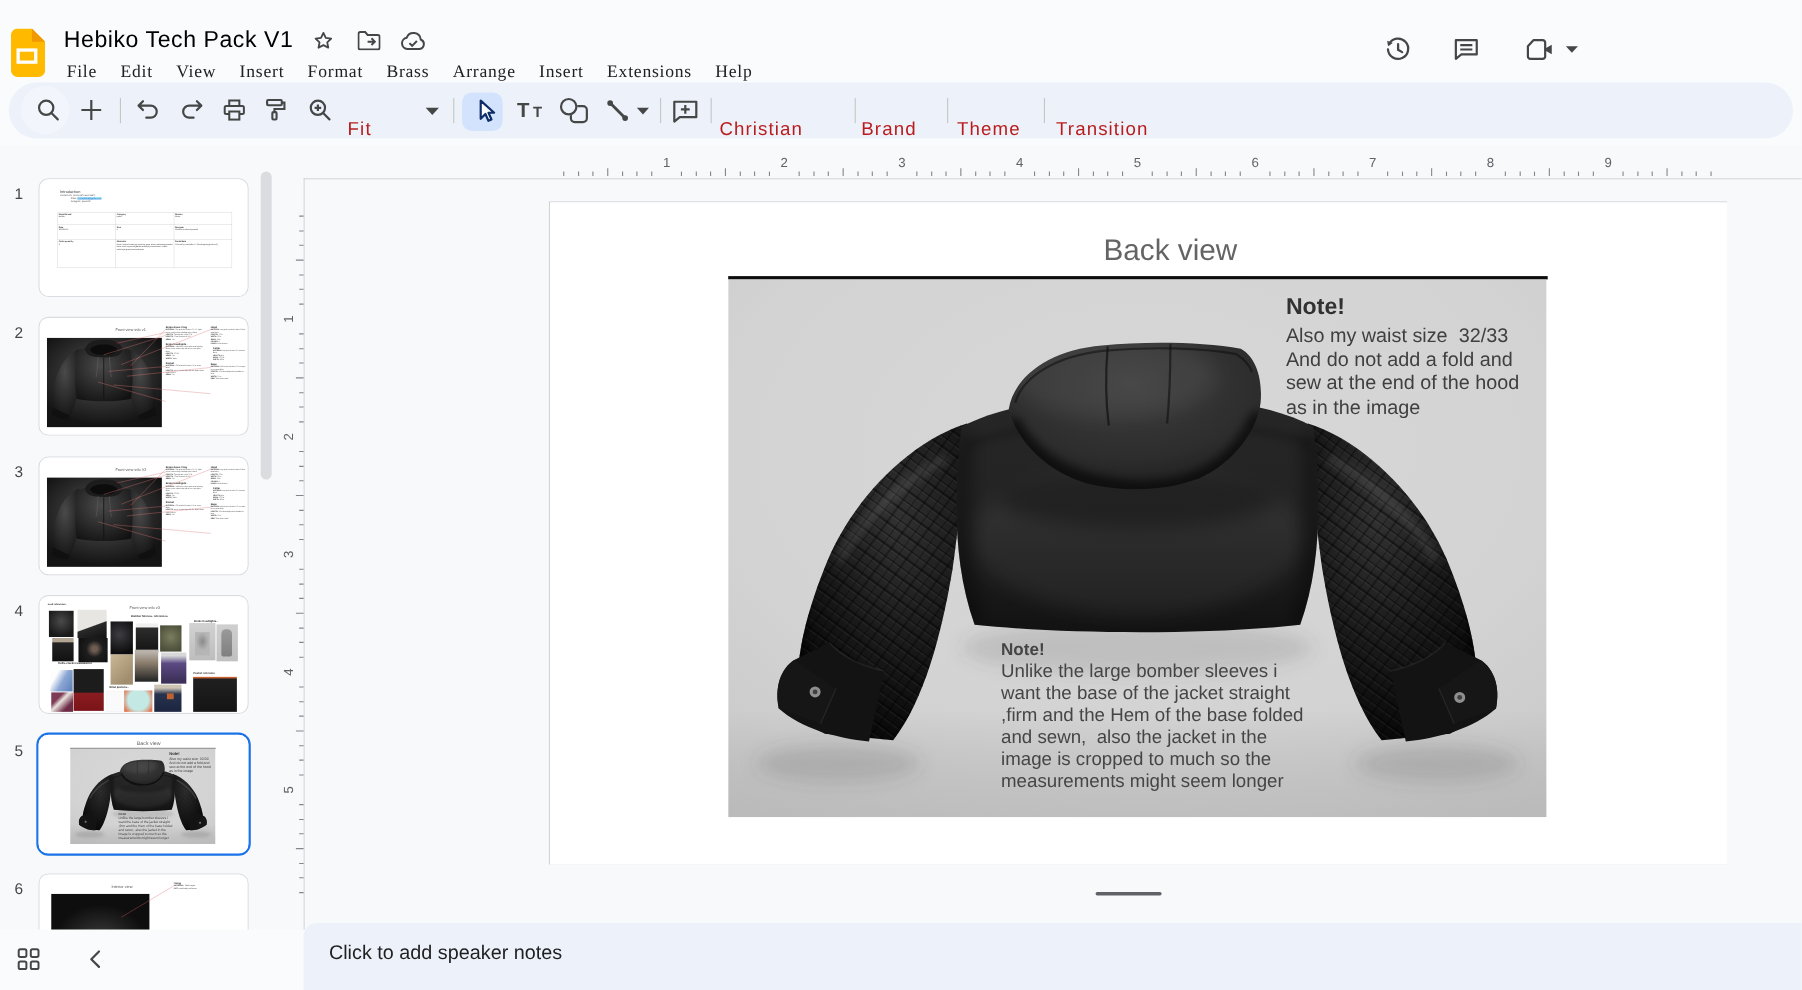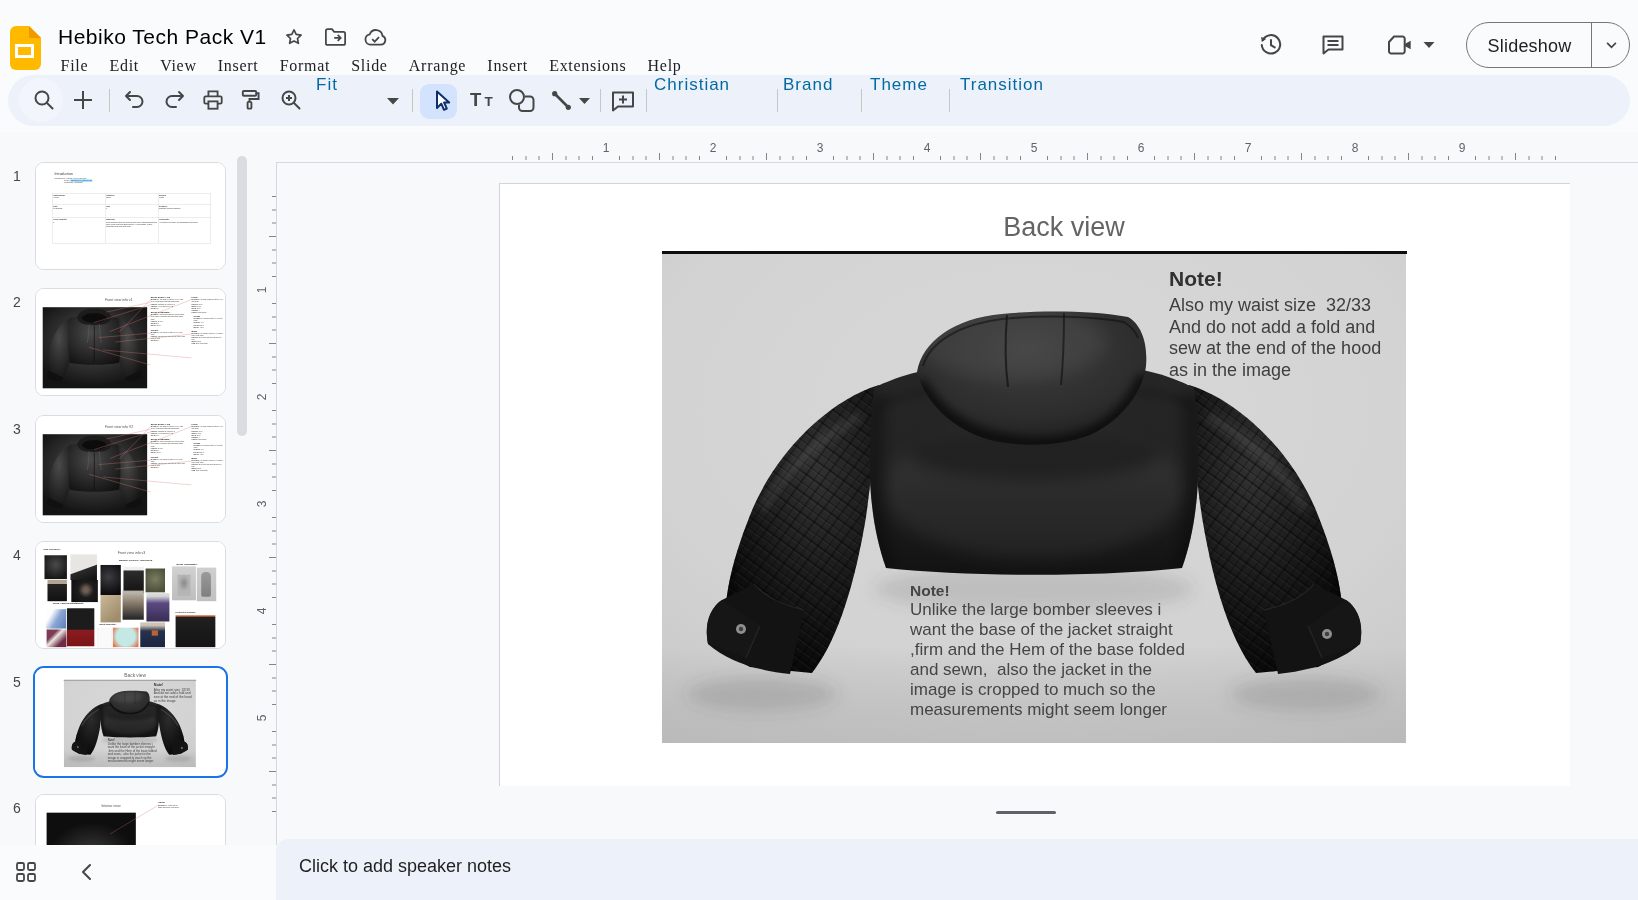--- a/index.html
+++ b/index.html
@@ -15,21 +15,21 @@
   .hicon { position:absolute; color:#444746; }
 
   
   #slideshow { position:absolute; left:1466px; top:10px; width:164px; height:46px; border:1px solid #747775; border-radius:23px; background:#f9fbfd; }
   #slideshow .div { position:absolute; left:124px; top:0; width:1px; height:44px; background:#747775; }
   #slideshow .txt { position:absolute; left:0; top:13px; width:125px; text-align:center; font-size:18px; color:#1f1f1f; letter-spacing:.2px; }
 
   
   #toolbar { position:absolute; left:8px; top:75px; width:1622px; height:51px; border-radius:26px; background:#edf2fa; }
   .tsep { position:absolute; top:14px; width:1px; height:23px; background:#c4c7c5; }
-  .ttxt { position:absolute; top:0; font-size:17px; color:#0369a1; letter-spacing:1px; }
+  .ttxt { position:absolute; top:33px; font-size:17px; color:#b91c1c; letter-spacing:1px; }
   .tool { position:absolute; color:#444746; }
 
   
   #strip { position:absolute; left:0; top:132px; width:256px; height:713px; background:#f8f9fa; overflow:hidden; }
   .thumbnum { position:absolute; width:24px; text-align:center; font-size:14px; color:#444746; }
   .thumb { position:absolute; left:35px; width:191px; height:108px; background:#fff; border:1px solid #d9dce1; border-radius:9px; overflow:hidden; }
   .thumb.sel { left:33px; width:195px; height:112px; border:2.5px solid #1a73e8; border-radius:11px; }
   .tscale { position:absolute; left:0; top:0; width:1070px; height:602px; background:#fff; transform:scale(0.1767); transform-origin:0 0; }
   .thumb.sel .tscale { transform:scale(0.1776); }
   #stripbar { position:absolute; left:237px; top:24px; width:10px; height:280px; border-radius:5px; background:#dadce0; }
@@ -88,21 +88,21 @@
         <path d="M6.5 16.5 a5.5 5.5 0 0 1 -.6-10.9 A7 7 0 0 1 19.4 7.3 a4.8 4.8 0 0 1 -1.1 9.2 Z"></path>
         <path d="M8.5 10.8 l2.6 2.6 4.6-4.7"></path>
       </svg>
 
   <div class="menurow">
     <span>File</span>
         <span>Edit</span>
         <span>View</span>
         <span>Insert</span>
         <span>Format</span>
-        <span>Slide</span>
+        <span>Brass</span>
         <span>Arrange</span>
         <span>Insert</span>
         <span>Extensions</span>
         <span>Help</span>
   </div>
 
   <svg class="hicon" style="left:1258px;top:20px" width="26" height="26" viewBox="0 0 24 24" fill="none" stroke="#444746" stroke-width="1.9">
         <path d="M4.4 7.5 A8.5 8.5 0 1 1 3.5 12" stroke-linecap="round"></path>
         <path d="M7.5 6.5 L3.6 9.3 L2.8 4.6" fill="#444746" stroke="none"></path>
         <path d="M12 7.5 v4.7 l3.4 2" stroke-linecap="round"></path>
@@ -112,27 +112,20 @@
         <path d="M6.5 8 h11 M6.5 12 h11"></path>
       </svg>
   <svg class="hicon" style="left:1387px;top:23px" width="26" height="20" viewBox="0 0 26 20" fill="none" stroke="#444746" stroke-width="2">
         <path d="M2 7 L7 1.5 h8.5 a2.2 2.2 0 0 1 2.2 2.2 v12.6 a2.2 2.2 0 0 1 -2.2 2.2 H4.2 A2.2 2.2 0 0 1 2 16.3 Z" stroke-linejoin="round"></path>
         <path d="M17.7 9 l6-3.3 v8.6 l-6-3.3" fill="#444746" stroke="none"></path>
       </svg>
   <svg class="hicon" style="left:1423px;top:29px" width="12" height="8" viewBox="0 0 12 8">
         <path d="M0.5 1 h11 l-5.5 6 Z" fill="#444746"></path>
       </svg>
 
-  <div id="slideshow">
-    <span class="txt">Slideshow</span>
-    <span class="div"></span>
-    <svg class="abs" style="left:139px;top:19px" width="11" height="7" viewBox="0 0 12 8">
-          <path d="M1 1 l5 5 5-5" fill="none" stroke="#444746" stroke-width="2"></path>
-        </svg>
-  </div>
 </div>
 
 <div id="toolbar">
   <div class="abs" style="left:11px;top:3px;width:44px;height:44px;border-radius:22px;background:#f2f6fc"></div>
   <svg class="tool" style="left:24px;top:13px" width="24" height="24" viewBox="0 0 24 24" fill="none" stroke="#444746" stroke-width="2">
         <circle cx="10" cy="10" r="6.5"></circle>
         <path d="M15 15 l5.5 5.5" stroke-linecap="round"></path>
       </svg>
   <svg class="tool" style="left:64px;top:14px" width="22" height="22" viewBox="0 0 22 22" stroke="#444746" stroke-width="2">
         <path d="M11 2 v18 M2 11 h18"></path>

